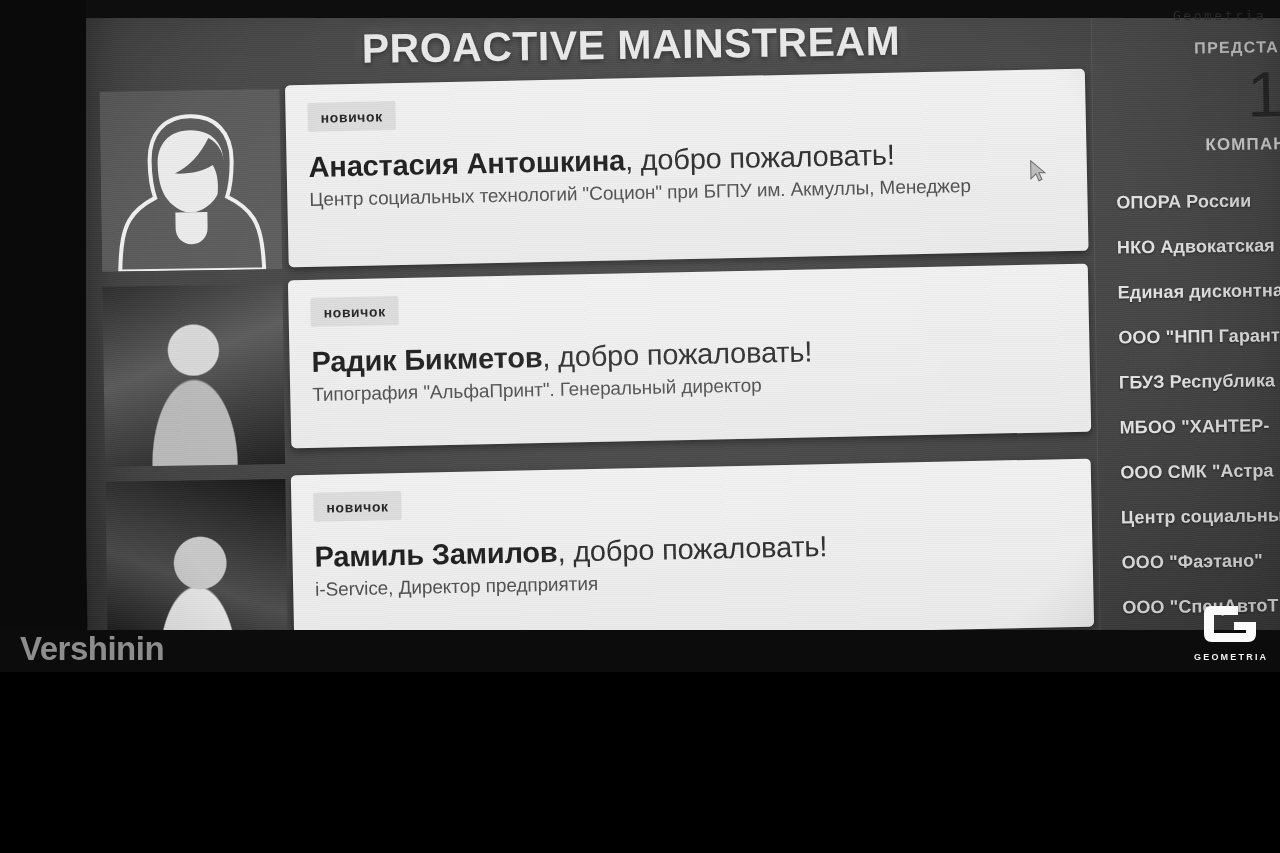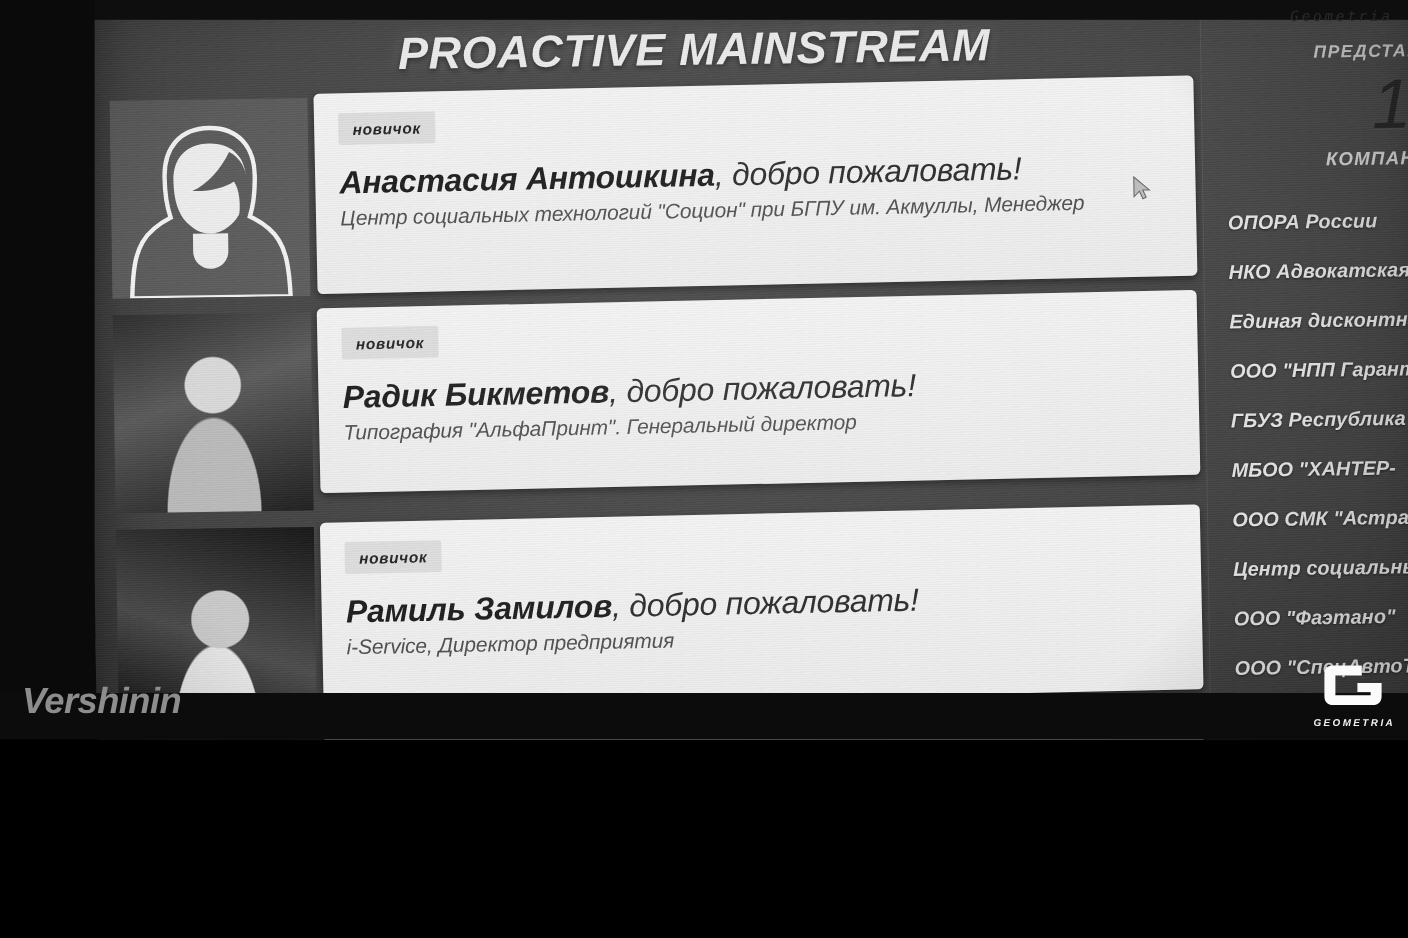--- a/index.html
+++ b/index.html
@@ -2,21 +2,20 @@
 <html><head>
 <meta charset="utf-8">
 <style>
   html,body{margin:0;padding:0;background:#000;}
   body{width:1280px;height:853px;overflow:hidden;font-family:"Liberation Sans",sans-serif;}
 
   
   #photo{
     position:relative;width:1280px;height:672px;overflow:hidden;
     background:#0d0d0d;
-    font-style:italic;
   }
   
   #room{position:absolute;inset:0;background:#0b0b0b;}
 
   
   #screen{
     position:absolute;
     left:78px; top:-14px; width:1230px; height:880px;
     background:
       linear-gradient(180deg,#4a4a4a 0%,#474747 18%,#434343 55%,#3c3c3c 100%);
@@ -150,21 +149,21 @@
   
   #cursor{position:absolute;left:948px;top:188px;width:18px;height:24px;z-index:25;}
 
   
   #wm-tr{
     position:absolute;right:14px;top:8px;z-index:40;
     font-size:13px;letter-spacing:2.5px;color:#2b2b2b;
     font-family:"DejaVu Sans Mono",monospace;
   }
   #wm-bl{
-    position:absolute;left:20px;bottom:16px;z-index:40;
+    position:absolute;left:20px;bottom:4px;z-index:40;
     font-size:33px;font-weight:bold;color:#8d8d8d;letter-spacing:-.5px;
   }
   #logo{
     position:absolute;right:14px;bottom:10px;z-index:40;
     width:72px;text-align:center;
   }
   #logo .mark{
     width:60px;height:44px;margin:0 auto;
   }
   #logo .logotext{

